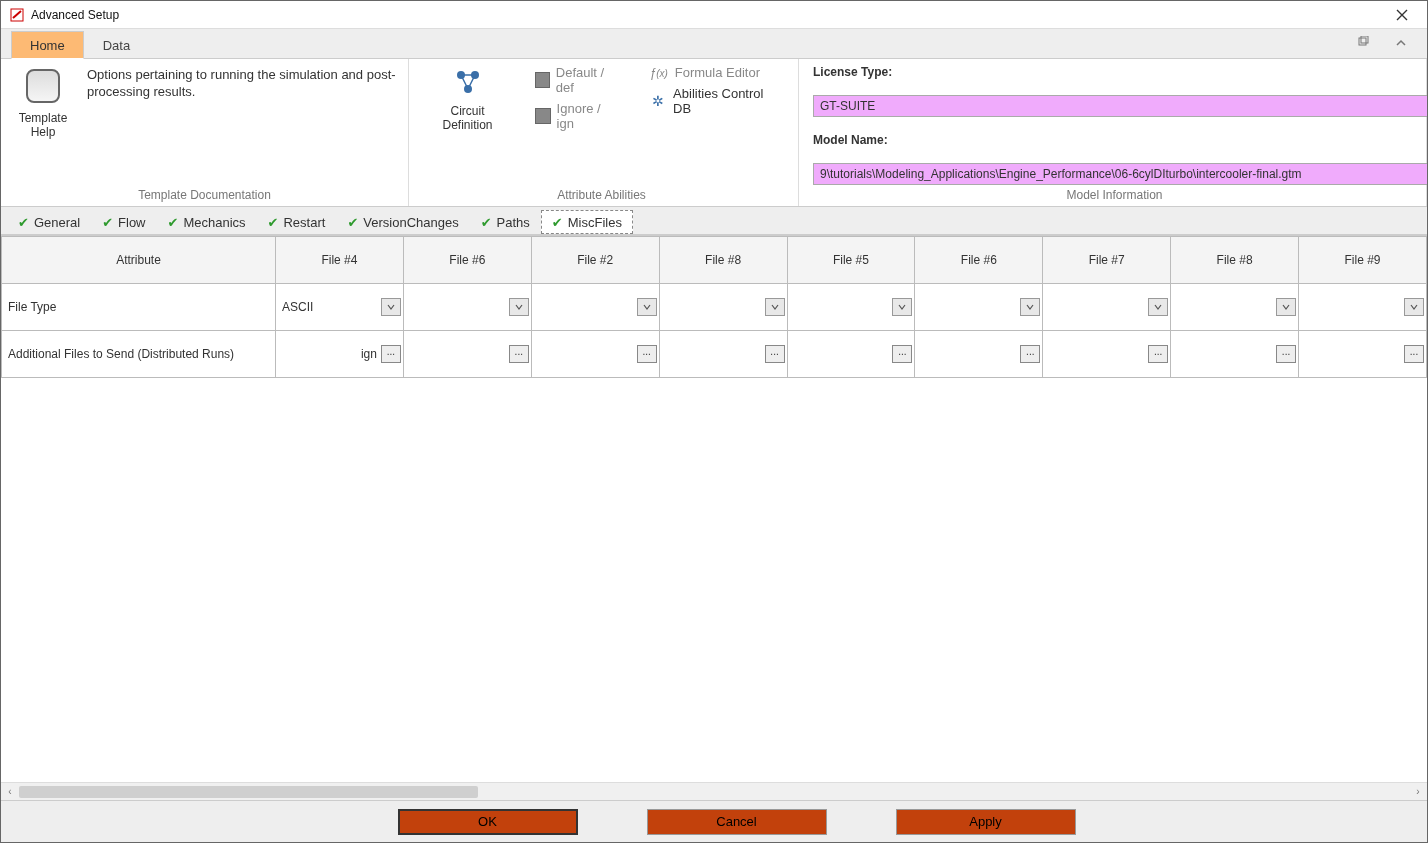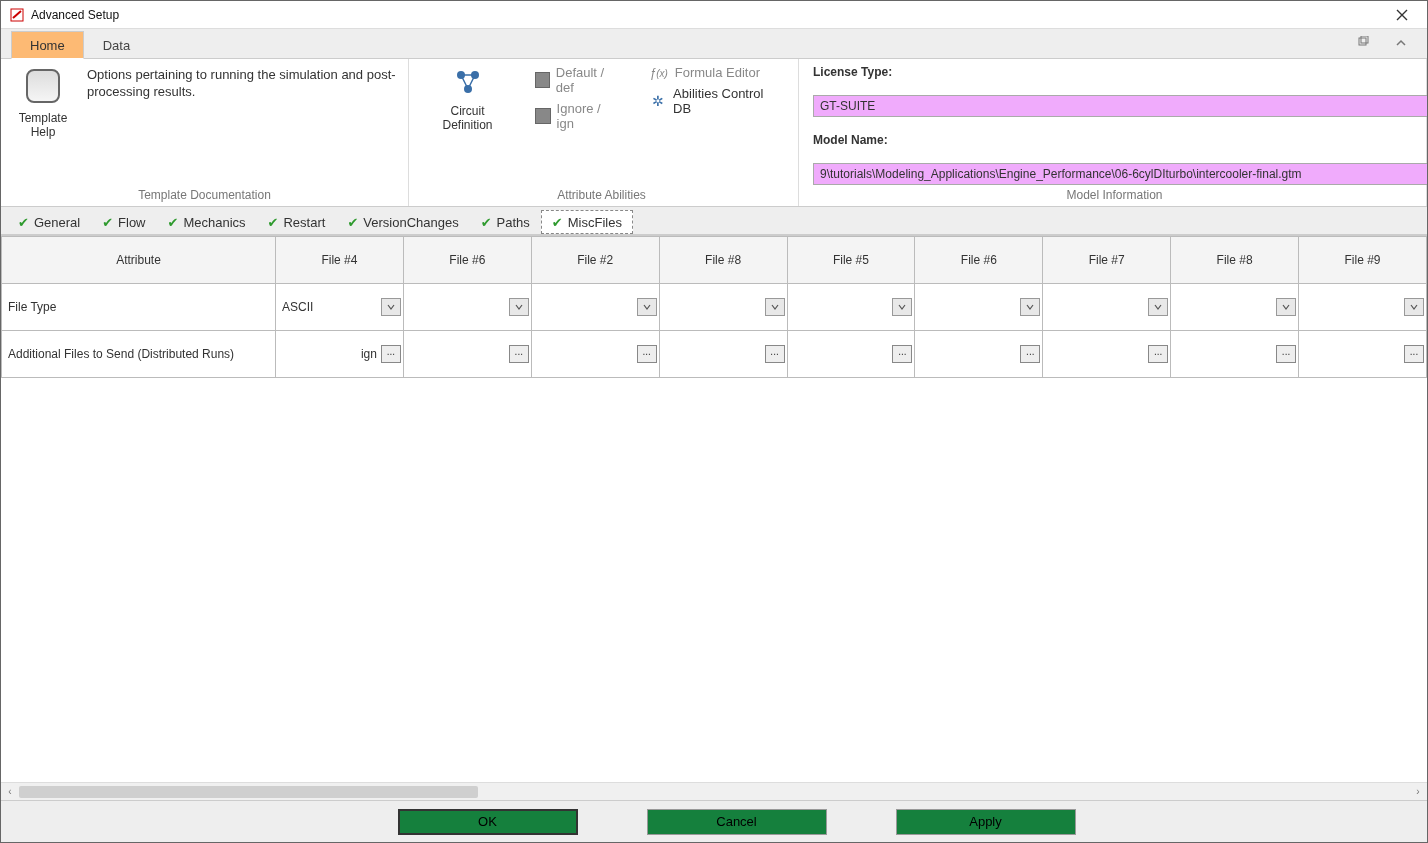--- a/index.html
+++ b/index.html
@@ -241,21 +241,21 @@
   background:#eee;
   border-top:1px solid #ccc;
   display:flex;
   align-items:center;
   justify-content:center;
   gap: 24px;
 }
 .footer button {
   width: 180px;
   height: 26px;
-  background:#15803d;
+  background:#c2410c;
   border:1px solid #999;
   font-size:13px;
   cursor:pointer;
   margin-left:45px;
 }
 .footer button.primary {
   border:2px solid #333;
 }
 </style>
 </head>

